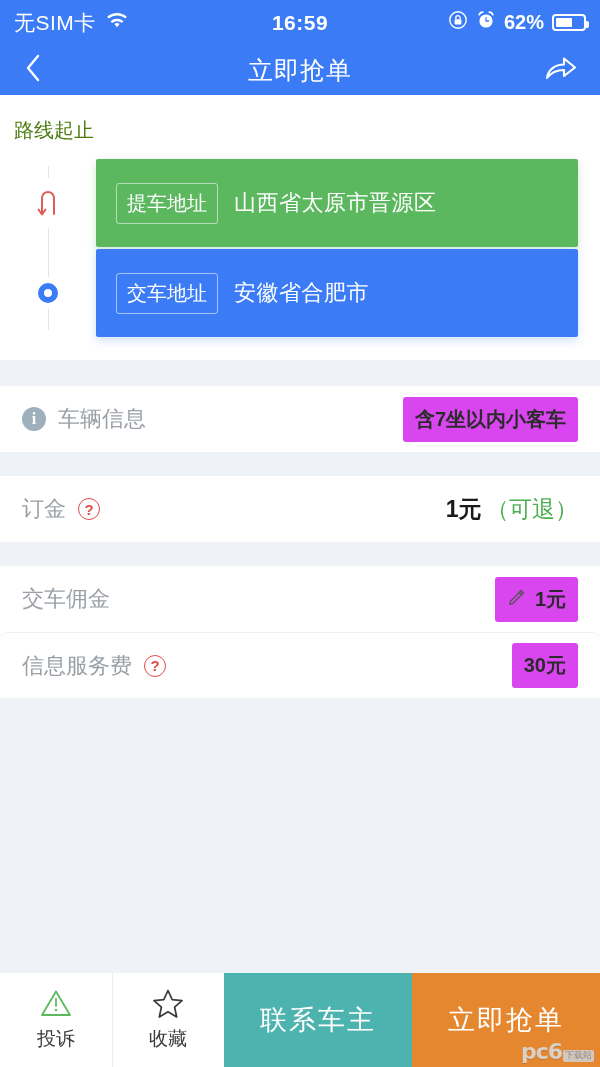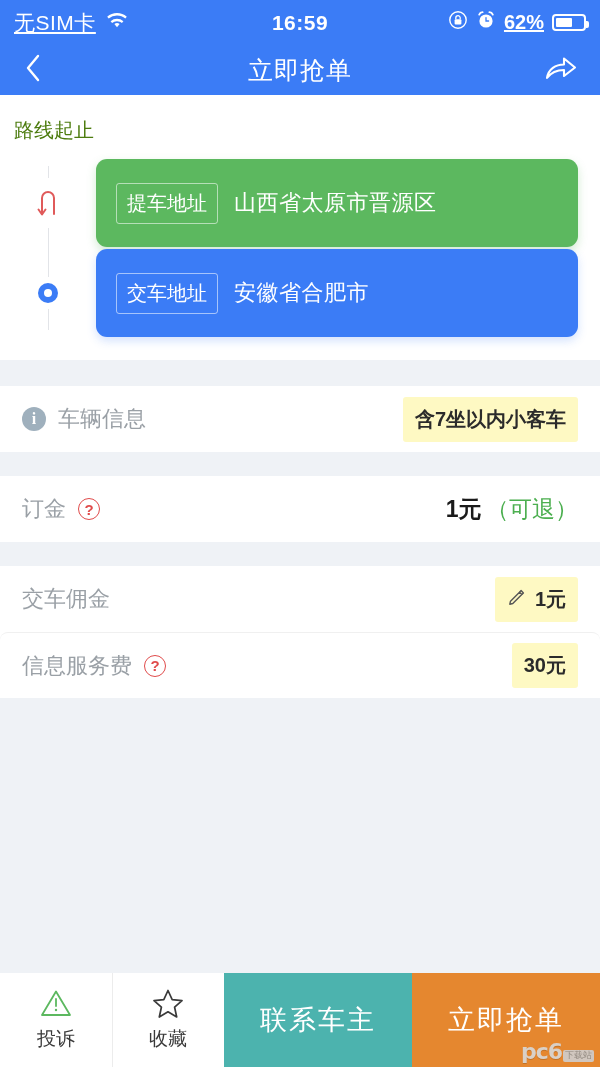--- a/index.html
+++ b/index.html
@@ -9,21 +9,21 @@
     background:#eff2f6;
     overflow:hidden;
     position:relative;
   }
   .phone { width:600px; height:1067px; position:relative; display:flex; flex-direction:column; }
 
   
   .statusbar {
     height:45px; background:#3b7cf6; color:#fff;
     display:flex; align-items:center; padding:10px 14px;
-    font-size:21px; position:relative; flex:none;text-decoration:underline;
+    font-size:21px; position:relative; flex:none;
   }
   .sb-left { display:flex; align-items:center; gap:9px; }
   .sb-carrier { font-size:21px; letter-spacing:.5px; }
   .sb-center {
     position:absolute; left:0; right:0; text-align:center;
     font-size:21px; font-weight:600; letter-spacing:.5px; pointer-events:none;
   }
   .sb-right { margin-left:auto; display:flex; align-items:center; gap:8px; z-index:2; }
   .sb-batt-txt { font-size:20px; font-weight:600; }
   .batt {
@@ -66,21 +66,21 @@
     position:relative; z-index:2;
   }
   .marker-bg { background:#fff; padding:6px 0; }
   .dot-outer {
     width:20px; height:20px; border-radius:50%; background:#3b7cf6;
     display:flex; align-items:center; justify-content:center;
   }
   .dot-inner { width:8px; height:8px; border-radius:50%; background:#fff; }
 
   .addr-card {
-    flex:1; border-radius:11px; padding:0 20px; height:88px;
+    flex:1; border-radius:2px; padding:0 20px; height:88px;
     display:flex; align-items:center; gap:16px; color:#fff;
   }
   .addr-green { background:#5cb85f; box-shadow:0 4px 10px rgba(92,184,95,.28); }
   .addr-blue  { background:#3b7cf6; box-shadow:0 4px 10px rgba(59,124,246,.22); }
   .addr-badge {
     border:1px solid rgba(255,255,255,.55); border-radius:3px;
     padding:6px 10px; font-size:20px; white-space:nowrap;
   }
   .addr-text { font-size:22px; letter-spacing:.5px; }
 
@@ -98,21 +98,21 @@
     width:24px; height:24px; border-radius:50%; background:#9fb0bd;
     color:#fff; font-size:16px; font-weight:700; font-family:"Liberation Serif",serif;
     display:flex; align-items:center; justify-content:center;
   }
   .qmark {
     width:22px; height:22px; border-radius:50%; border:1.5px solid #e04b4b;
     color:#e04b4b; font-size:15px; font-weight:700;
     display:flex; align-items:center; justify-content:center;
   }
   .tag {
-    background:#fef9c3; color:#2b2b2b; font-size:20px; font-weight:600;
+    background:#d946ef; color:#2b2b2b; font-size:20px; font-weight:600;
     padding:9px 12px; border-radius:3px; white-space:nowrap;
   }
   .tag-edit { display:flex; align-items:center; gap:8px; }
   .val-plain { font-size:23px; color:#1a1a1a; font-weight:700; }
   .val-green { color:#4caf50; font-weight:400; font-size:23px; }
   .filler { flex:1; background:#eff2f6; }
 
   
   .bottombar {
     height:94px; display:flex; flex:none; background:#fff; position:relative;

